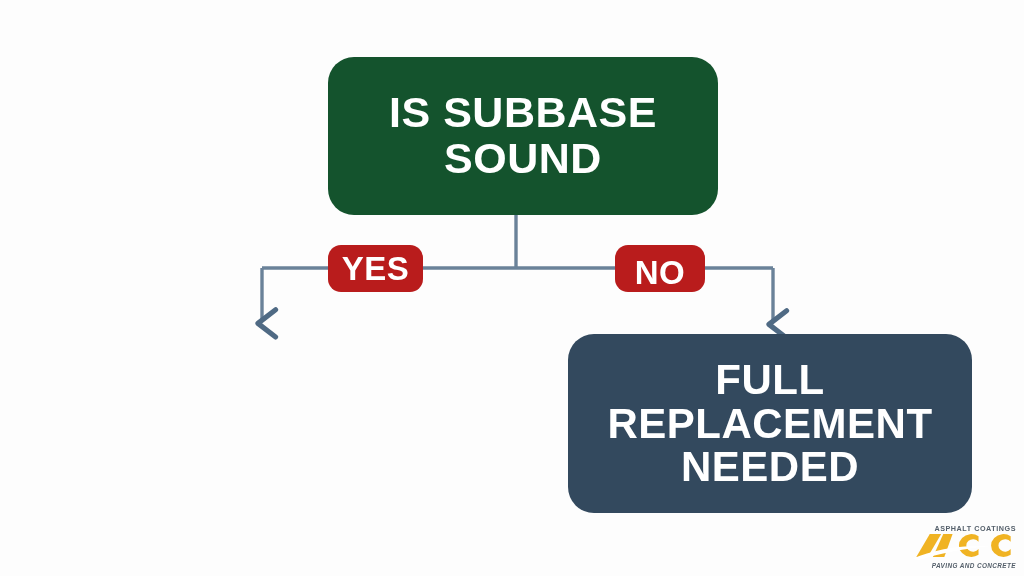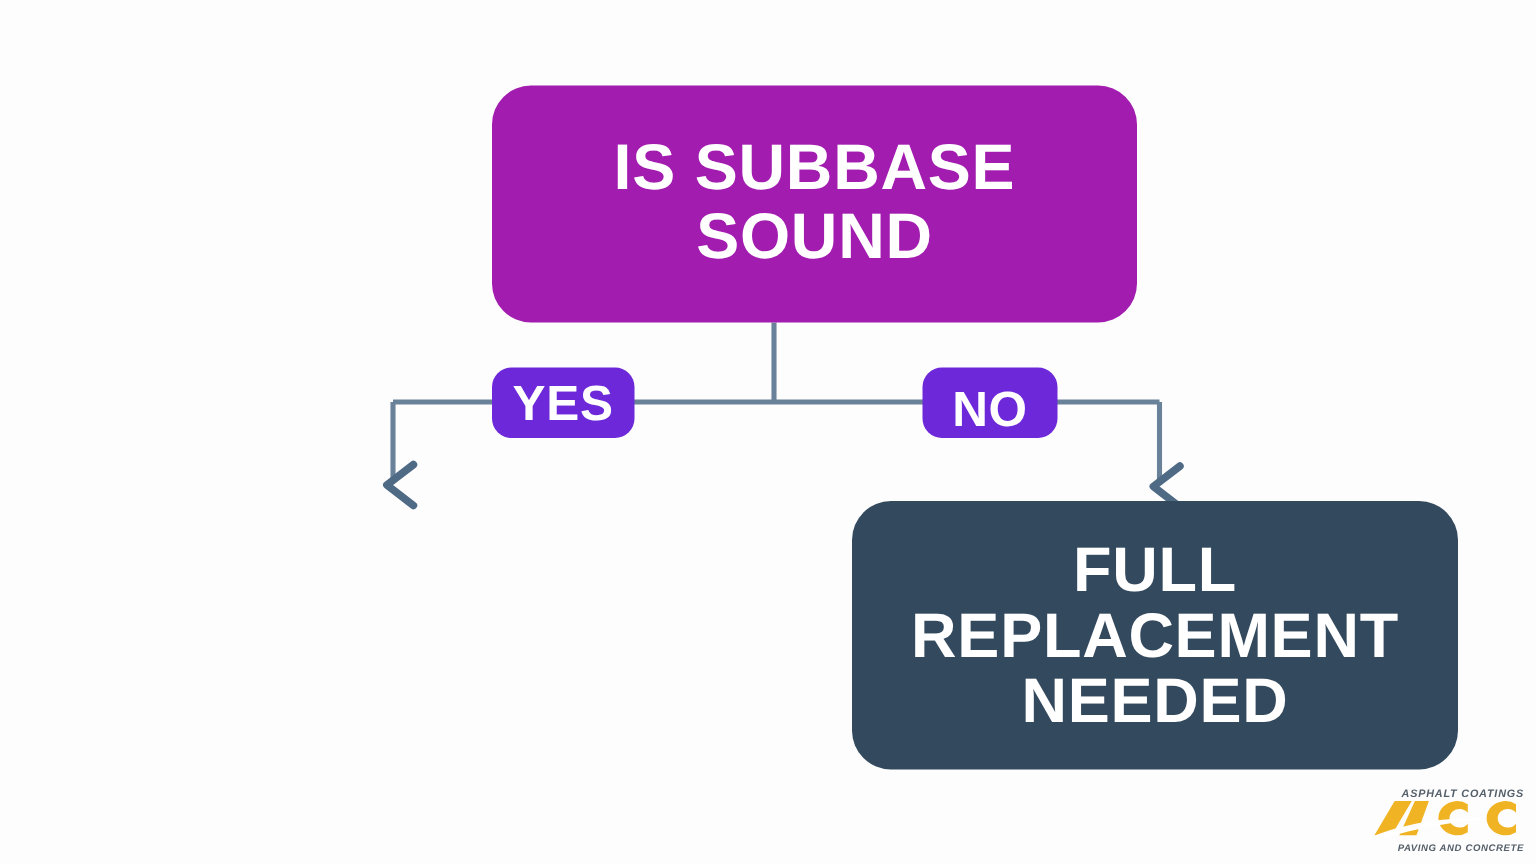--- a/index.html
+++ b/index.html
@@ -41,23 +41,23 @@
     color: #ffffff;
     font-weight: 700;
     letter-spacing: 0.5px;
     line-height: 1.06;
     text-transform: uppercase;
   }
 
   .node-decision {
     left: 328px;
     top: 57px;
-    width: 430px;
+    width: 390px;
     height: 158px;
-    background: #a21caf;
+    background: #14532d;
     border-radius: 26px;
     font-size: 43px;
     padding: 12px 26px;
   }
 
   .node-yes-outcome {
     left: 62px;
     top: 333px;
     width: 404px;
     height: 185px;
@@ -78,21 +78,21 @@
     padding: 1px 18px;
     line-height: 1.04;
   }
 
   
   .branch-badge {
     position: absolute;
     display: flex;
     align-items: center;
     justify-content: center;
-    background: #6d28d9;
+    background: #b91c1c;
     color: #ffffff;
     font-weight: 700;
     font-size: 33px;
     letter-spacing: 0.5px;
     border-radius: 13px;
     box-sizing: border-box;
     text-transform: uppercase;
   }
   .badge-yes {
     left: 328px;
@@ -117,21 +117,20 @@
     height: 48px;
   }
   .logo-top-text {
     position: absolute;
     left: 14px;
     top: 0px;
     width: 90px;
     text-align: right;
     font-size: 7.2px;
     font-weight: 700;
-    font-style: italic;
     letter-spacing: 0.55px;
     color: #55606b;
     white-space: nowrap;
   }
   .logo-mark {
     position: absolute;
     left: 0px;
     top: 8px;
     width: 104px;
     height: 28px;

